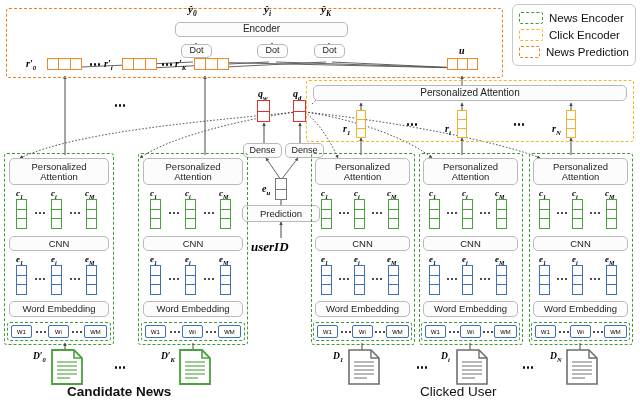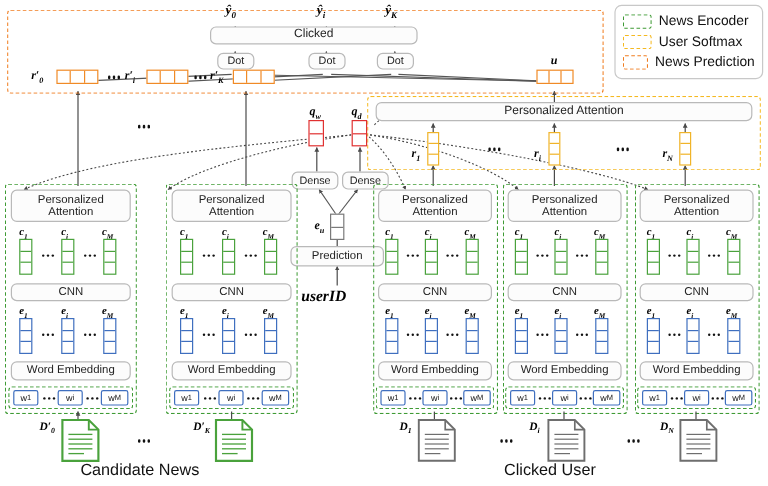--- a/index.html
+++ b/index.html
@@ -125,21 +125,21 @@
 
     <path class="w-dot" d="M312,104 C330,86 350,82 372,92" marker-end="url(#ahd)"></path>
   </svg>
 
   <div class="abs region reg-click" style="left:6px;top:8px;width:497px;height:70px;"></div>
 
   <div class="abs lbl" style="left:188px;top:4px;font-size:11px;">ŷ<sub>0</sub></div>
   <div class="abs lbl" style="left:264px;top:4px;font-size:11px;">ŷ<sub>i</sub></div>
   <div class="abs lbl" style="left:321px;top:4px;font-size:11px;">ŷ<sub>K</sub></div>
 
-  <div class="abs rbox" style="left:175px;top:22px;width:173px;height:15px;font-size:10px;">Clicked</div>
+  <div class="abs rbox" style="left:175px;top:22px;width:173px;height:15px;font-size:10px;">Encoder</div>
 
   <div class="abs rbox" style="left:181px;top:44px;width:31px;height:14px;font-size:9px;">Dot</div>
   <div class="abs rbox" style="left:257px;top:44px;width:31px;height:14px;font-size:9px;">Dot</div>
   <div class="abs rbox" style="left:314px;top:44px;width:31px;height:14px;font-size:9px;">Dot</div>
 
   <div class="abs lbl" style="left:26px;top:59px;font-size:10px;">r′<sub>0</sub></div>
   <div class="abs hvec v-orange" style="left:47px;top:58px;width:35px;height:12px;">
       <i></i>
       <i></i>
       <i></i>
@@ -176,21 +176,21 @@
       <i></i>
     </div>
 
   <div class="abs" id="legend" style="left:512px;top:4px;width:124px;height:62px;padding:4px 6px;">
     <div class="lg-row">
       <span class="lg-swatch" style="border-color:#3f9b35;"></span>
       <span class="lg-text">News Encoder</span>
     </div>
     <div class="lg-row">
       <span class="lg-swatch" style="border-color:#f5b921;"></span>
-      <span class="lg-text">User Softmax</span>
+      <span class="lg-text">Click Encoder</span>
     </div>
     <div class="lg-row">
       <span class="lg-swatch" style="border-color:#f07d20;"></span>
       <span class="lg-text">News Prediction</span>
     </div>
   </div>
 
   <div class="abs region reg-user" style="left:306px;top:80px;width:328px;height:62px;"></div>
   <div class="abs rbox" style="left:313px;top:85px;width:314px;height:16px;font-size:10px;">Personalized Attention</div>
 
@@ -734,16 +734,16 @@
       <b></b>
       <b></b>
     </div>
 
   <div class="abs dots" style="left:112px;top:103px;width:16px;height:5px;">
       <b></b>
       <b></b>
       <b></b>
     </div>
 
-  <div class="abs caption" style="left:67px;top:384px;font-weight:400;">Candidate News</div>
+  <div class="abs caption" style="left:67px;top:384px;font-weight:700;">Candidate News</div>
   <div class="abs caption" style="left:420px;top:384px;font-weight:400;">Clicked User</div>
 
 </div>
 
 </body></html>

